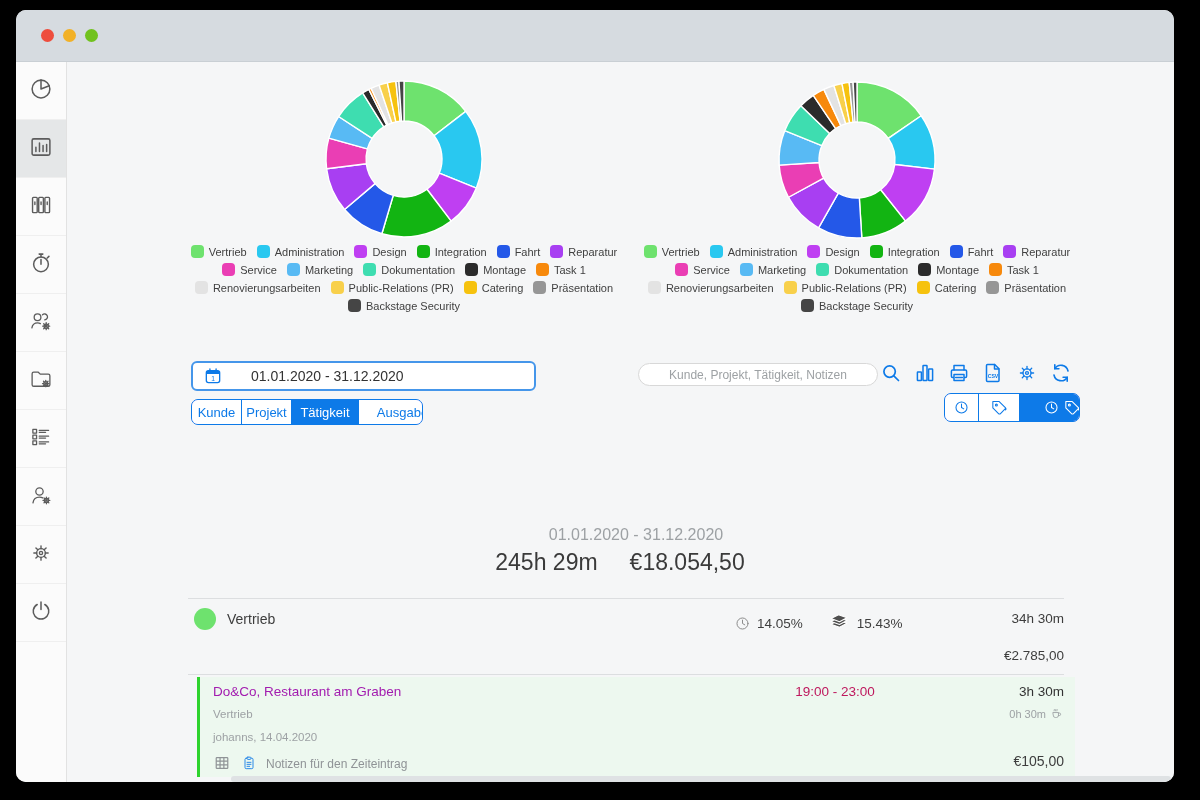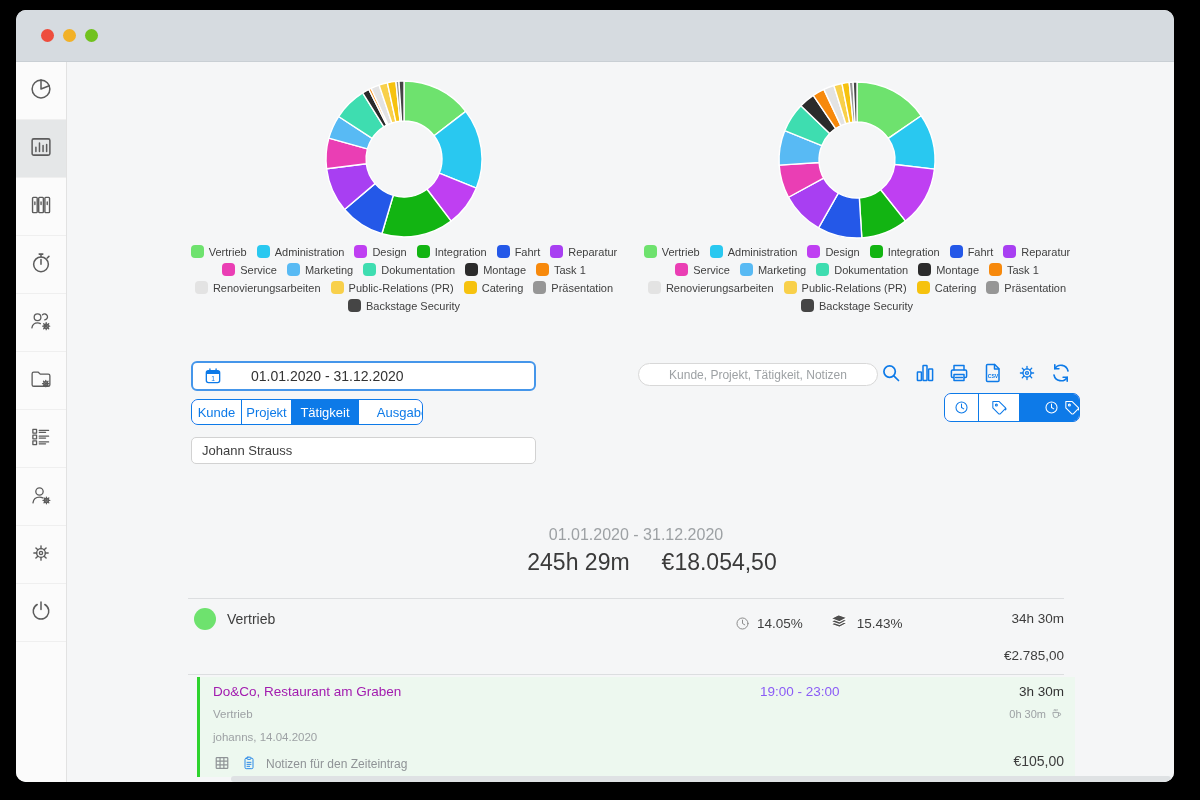--- a/index.html
+++ b/index.html
@@ -55,39 +55,39 @@
   .tb-icon{width:24px;height:24px;color:#0d7ae8;cursor:default;}
   .tb-icon svg{width:24px;height:24px;}
   #mode-toggle{left:877px;top:331px;height:29px;}
   #mode-toggle .seg{gap:4px;}
   #mode-toggle svg{width:17px;height:17px;}
   #billing-group{left:775px;top:382px;height:25px;}
   #billing-group .seg{font-size:12.5px;}
   
   .summary-date{position:absolute;left:130px;top:464px;width:878px;text-align:center;
     font-size:16px;color:#9da1a4;}
-  .summary-totals{position:absolute;left:146px;top:487px;width:878px;display:flex;
+  .summary-totals{position:absolute;left:114px;top:487px;width:878px;display:flex;
     justify-content:center;gap:32px;font-size:23px;color:#3a3a3a;}
   .divider{position:absolute;left:121px;width:876px;height:1px;background:#dcdee0;}
   .d1{top:536px;} .d2{top:612px;}
   
   .group-row{position:absolute;left:127px;top:537px;width:881px;height:74px;}
   .g-circle{position:absolute;left:0;top:9px;width:22px;height:22px;border-radius:50%;}
   .g-label{position:absolute;left:33px;top:12px;font-size:14px;color:#3d3d3d;}
   .g-stats{position:absolute;left:540px;top:11px;display:flex;align-items:center;gap:6px;
     font-size:13.5px;color:#3f3f3f;}
   .g-stats svg{width:17px;height:17px;color:#8a8a8a;}
   .g-stats .money svg{width:24px;height:24px;}
   .g-gap{width:12px;}
   .g-time{position:absolute;right:11px;top:12px;font-size:13.5px;color:#3d3d3d;}
   .g-amount{position:absolute;right:11px;top:49px;font-size:13.5px;color:#3d3d3d;}
   
   .entry-row{position:absolute;left:130px;top:615px;width:878px;height:100px;box-sizing:border-box;}
   .e-title{position:absolute;left:13px;top:7px;font-size:13.5px;color:#a21caf;}
-  .e-range{position:absolute;left:560px;top:7px;width:150px;text-align:left;font-size:13.5px;color:#8b5cf6;}
+  .e-range{position:absolute;left:560px;top:7px;width:150px;text-align:center;font-size:13.5px;color:#be185d;}
   .e-duration{position:absolute;right:11px;top:7px;font-size:13.5px;color:#333;}
   .e-cat{position:absolute;left:13px;top:31px;font-size:11.5px;color:#9da1a4;}
   .e-break{position:absolute;right:11px;top:30px;font-size:11px;color:#9da1a4;display:flex;
     align-items:center;gap:4px;}
   .e-break svg{width:14px;height:14px;color:#9da1a4;}
   .e-author{position:absolute;left:13px;top:54px;font-size:11.5px;color:#9da1a4;}
   .e-icons{position:absolute;left:13px;top:77px;display:flex;align-items:center;gap:10px;}
   .e-icons .grid-i{width:18px;height:18px;color:#8f9396;}
   .e-icons .clip-i{width:16px;height:16px;color:#2b8ae8;}
   .e-icons svg{width:100%;height:100%;}
@@ -410,21 +410,20 @@
       <span>01.01.2020 - 31.12.2020</span>
     </div>
 
     <div class="seg-group" id="tab-group">
         <div class="seg" style="width: 50px;">Kunde</div>
         <div class="seg" style="width: 50px;">Projekt</div>
         <div class="seg active" style="width: 67px;">Tätigkeit</div>
         <div class="seg" style="width: 63px;">Ausgabe</div>
       </div>
 
-    <input class="field f1" readonly="" value="Johann Strauss" style="">
 
     <input class="search" readonly="" placeholder="Kunde, Projekt, Tätigkeit, Notizen" style="">
     <div class="toolbar-icons" id="toolbar-icons">
         <span class="tb-icon"><svg viewBox="0 0 24 24" fill="none" stroke="currentColor" stroke-width="1.7" stroke-linecap="round" stroke-linejoin="round">
             <circle cx="10.6" cy="10.6" r="5.7"></circle>
             <path d="M14.8 14.8L19.5 19.5"></path>
           </svg></span>
         <span class="tb-icon"><svg viewBox="0 0 24 24" fill="none" stroke="currentColor" stroke-width="1.5" stroke-linecap="round" stroke-linejoin="round">
             <rect x="4.4" y="11" width="4" height="8.6" rx="0.5"></rect>
             <rect x="10" y="4.4" width="4" height="15.2" rx="0.5"></rect>

